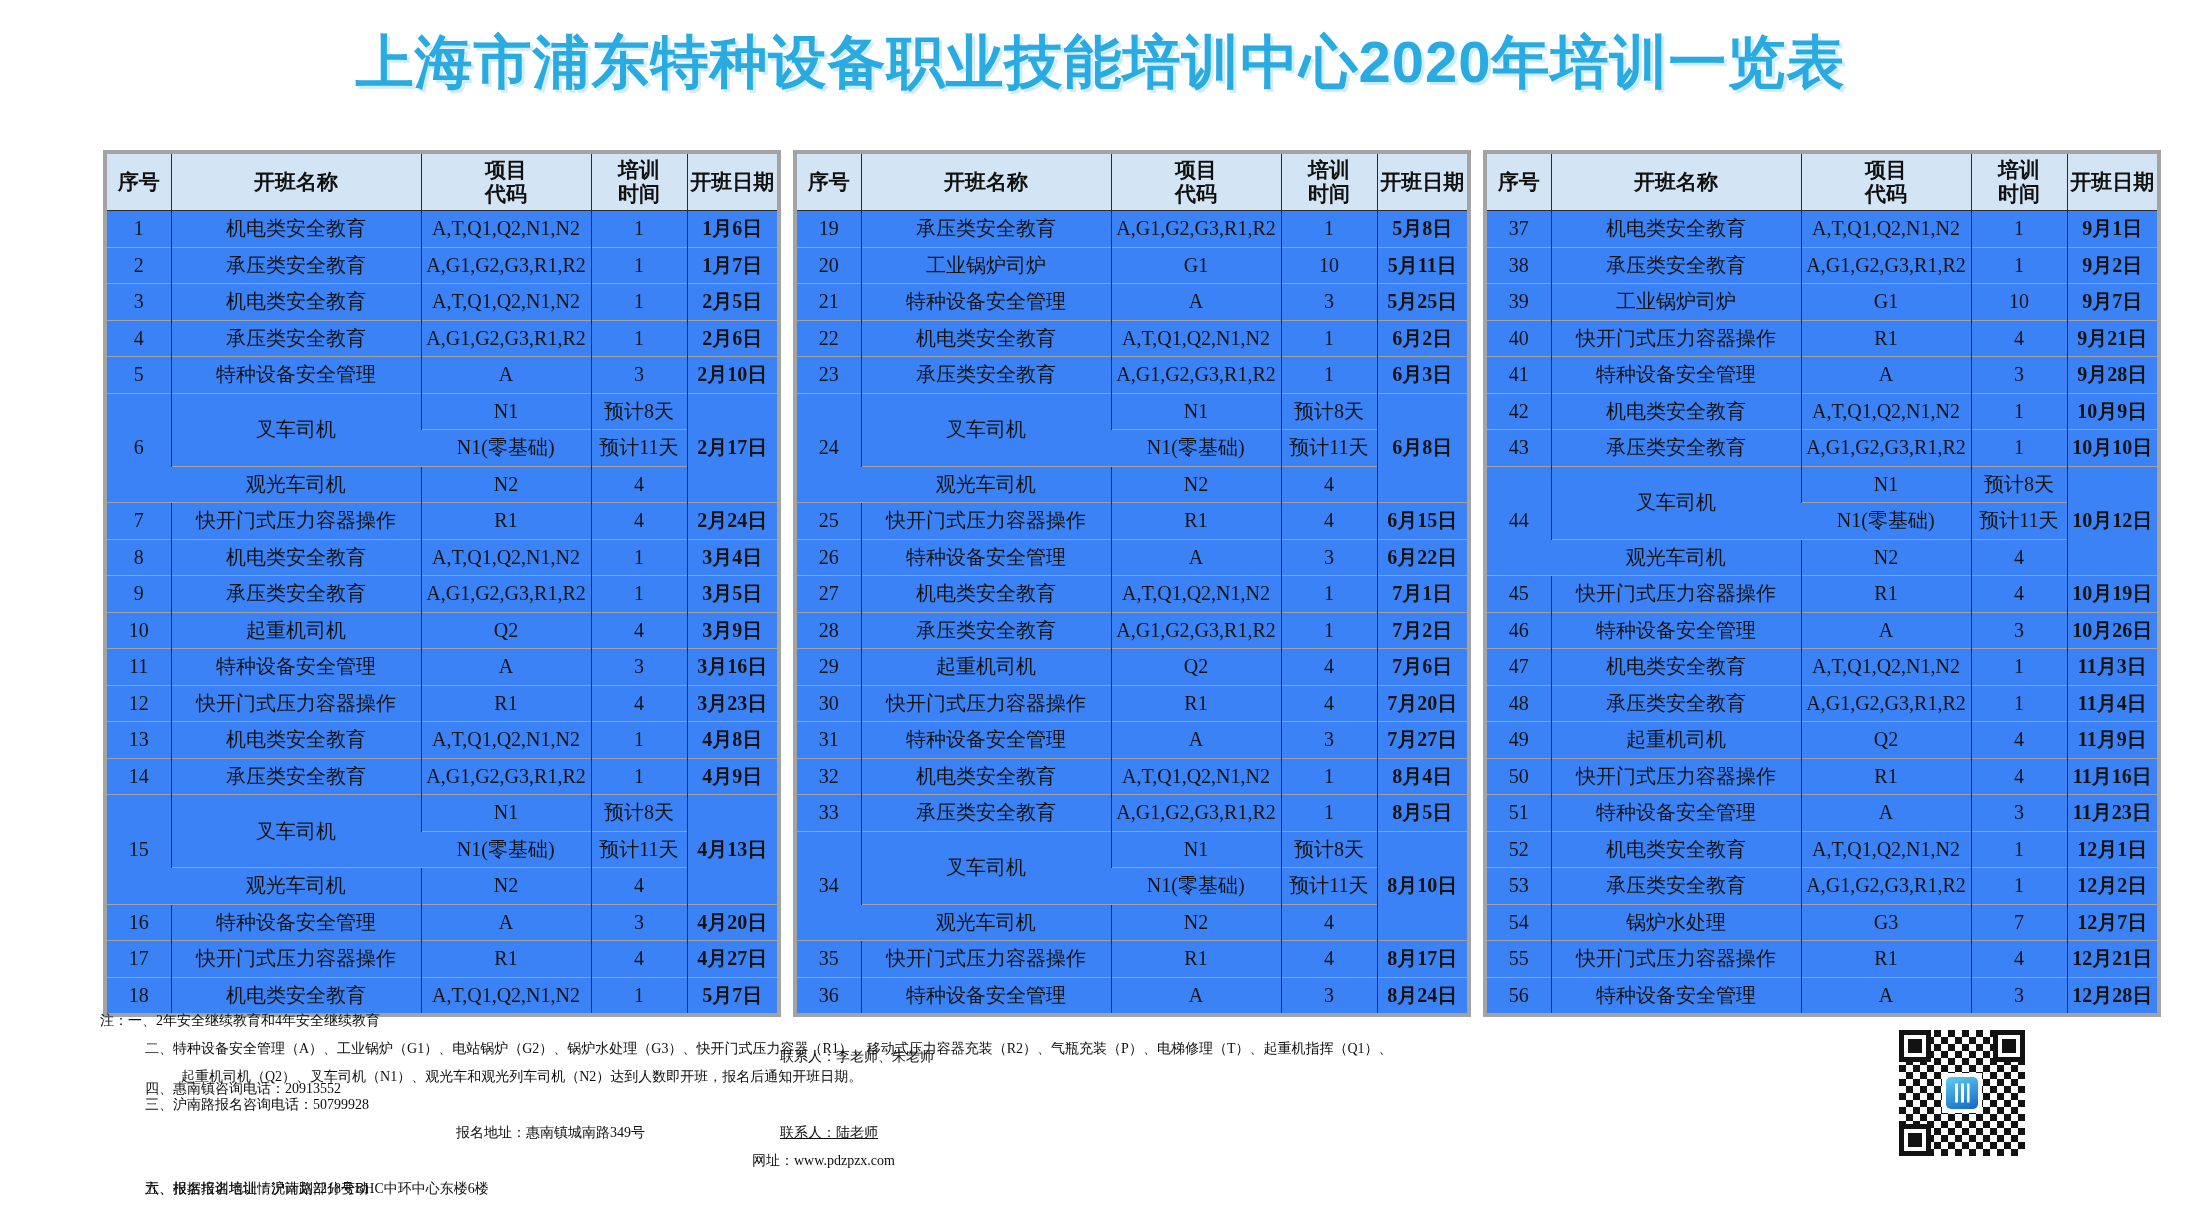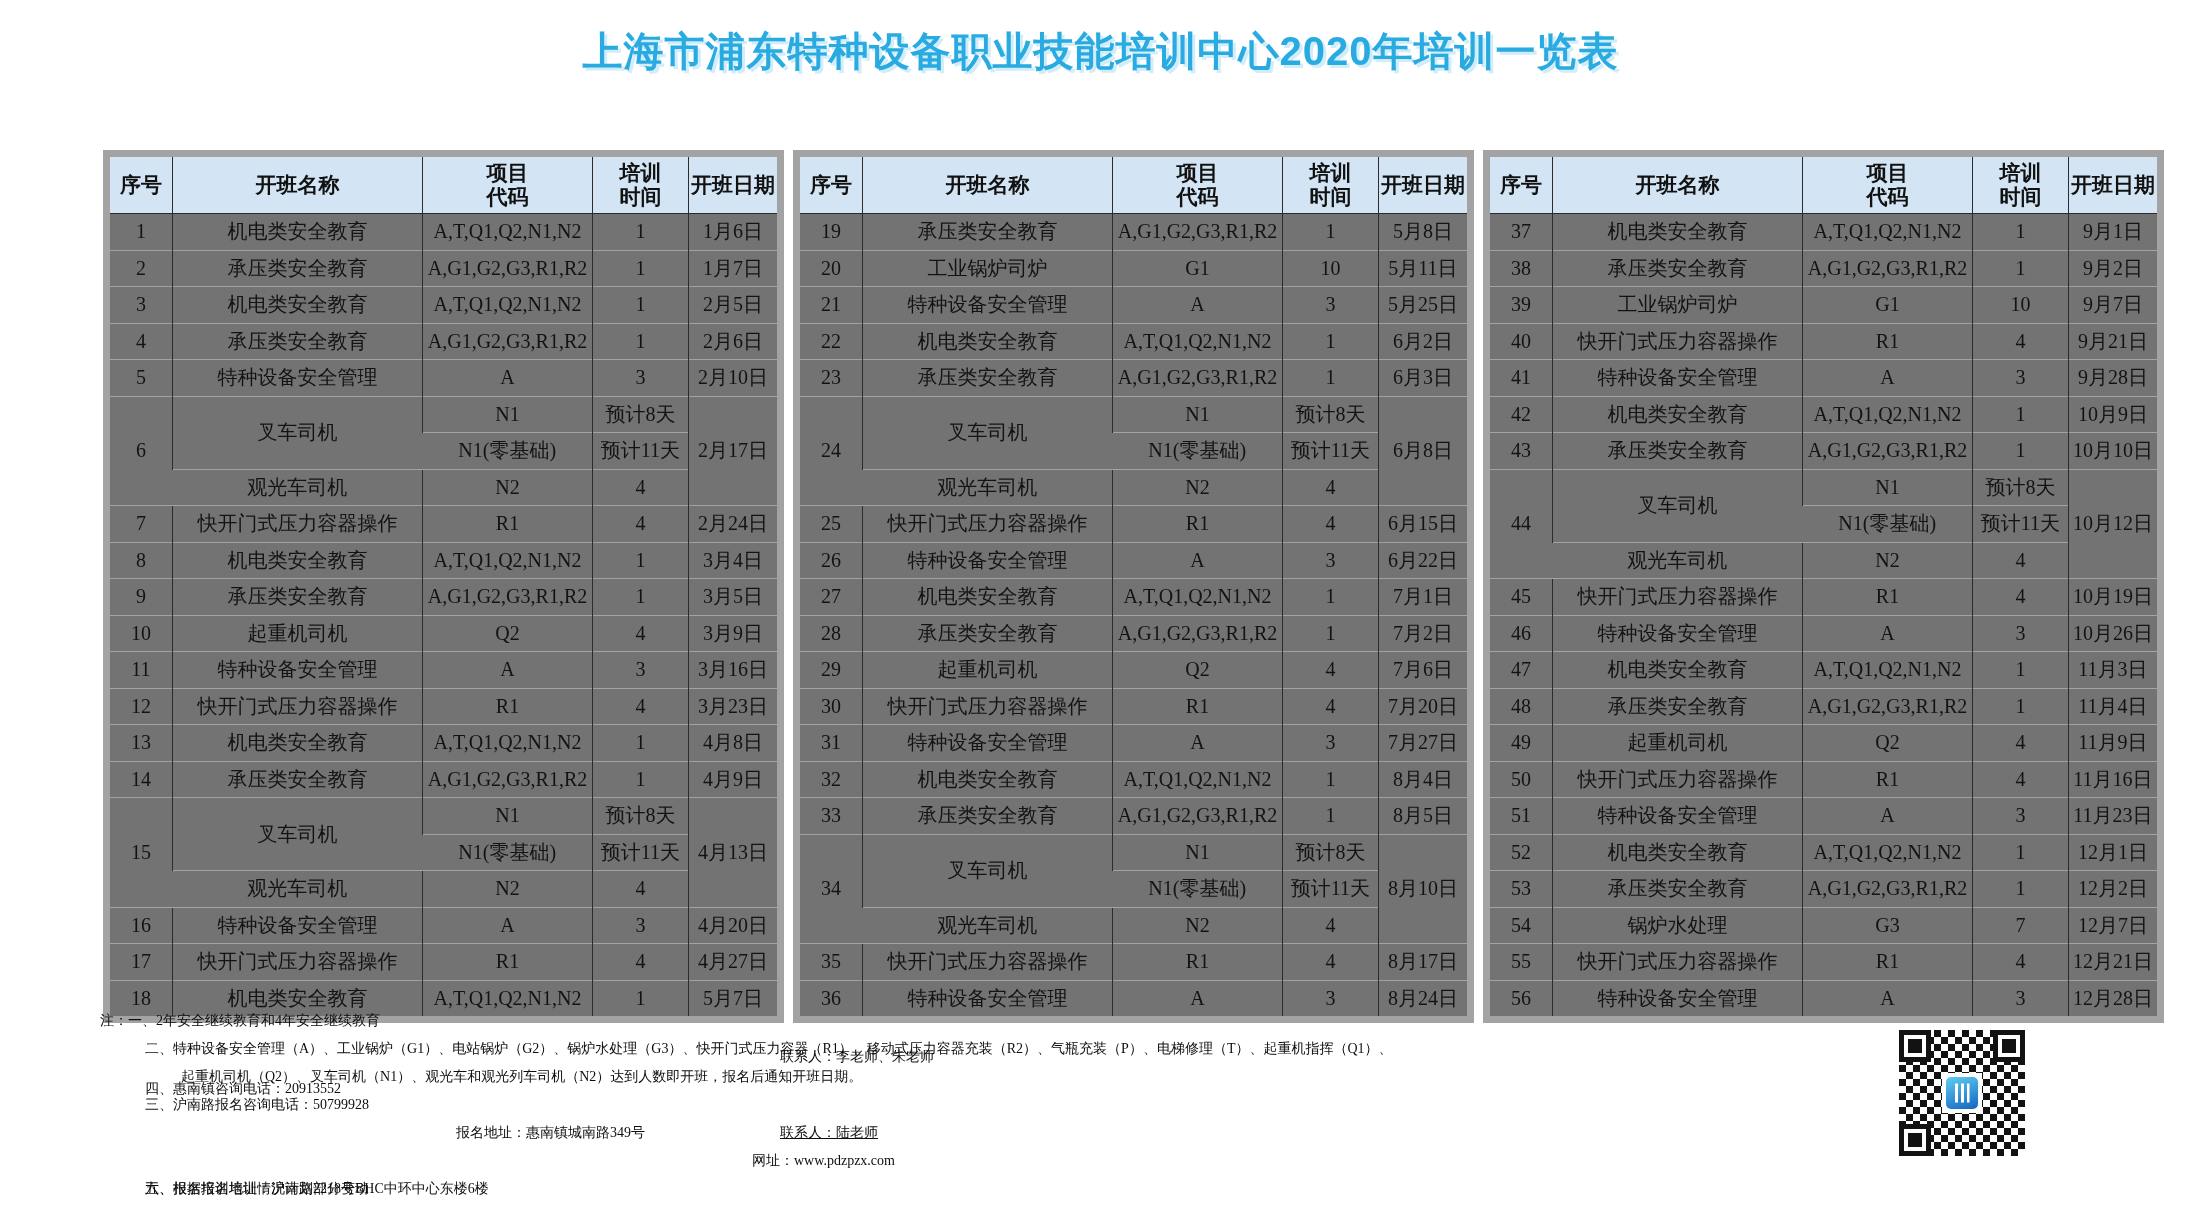--- a/index.html
+++ b/index.html
@@ -1,35 +1,35 @@
 <!DOCTYPE html>
 <html><head>
 <meta charset="utf-8">
 <style>
   html,body{margin:0;padding:0;background:#fff;}
   .page{position:relative;width:2201px;height:1229px;background:#ffffff;overflow:hidden;
         font-family:"Liberation Serif","DejaVu Serif",serif;color:#111;}
   .title{position:absolute;top:24px;left:0;width:100%;text-align:center;
          font-family:"Liberation Sans","DejaVu Sans",sans-serif;font-weight:700;
-         font-size:40px;color:#29abe2;letter-spacing:1px;
+         font-size:58px;color:#29abe2;letter-spacing:1px;
          text-shadow:3px 3px 0 rgba(41,171,226,0.22);white-space:nowrap;}
   .twrap{position:absolute;top:150px;}
   #t0{left:103px;} #t1{left:793px;} #t2{left:1483px;}
-  table.sched{border-collapse:collapse;table-layout:fixed;border:7px solid #a3a3a3;background:#737373;}
+  table.sched{border-collapse:collapse;table-layout:fixed;border:4px solid #a3a3a3;background:#3b82f6;}
   table.sched th{background:#d3e5f4;font-family:"Liberation Sans","DejaVu Sans",sans-serif;
        font-weight:700;font-size:21px;height:56px;white-space:pre-line;line-height:1.15;
        border-left:1.5px solid #2c2c2c;border-bottom:1.5px solid #2c2c2c;padding:0;text-align:center;color:#111;}
   table.sched td{height:35.5px;text-align:center;font-size:20px;padding:0;color:#131313;
        border-left:1.5px solid #2c2c2c;border-top:1px solid #a3a3a3;overflow:hidden;white-space:nowrap;}
   table.sched th:first-child, table.sched td:first-child{border-left:none;}
   table.sched tbody tr:first-child td{border-top:none;}
   td.c-name{text-align:left;padding-left:24px;font-size:21px;}
   td.c-code{font-size:19px;}
   td.c-time{font-size:20px;}
-  td.c-date{font-size:19px;}
+  td.c-date{font-size:19px;font-weight:bold;}
   .note{position:absolute;font-size:14px;white-space:nowrap;color:#0d0d0d;}
   .qr{position:absolute;left:1893px;top:1024px;width:138px;height:138px;background:#fff;}
   .qr-noise{position:absolute;left:6px;top:6px;right:6px;bottom:6px;
             background:repeating-conic-gradient(#121212 0% 25%, #ffffff 0% 50%);
             background-size:14px 14px;}
   .qr-finder{position:absolute;width:32px;height:32px;border:5px solid #121212;background:#fff;box-sizing:border-box;}
   .qr-finder::after{content:"";position:absolute;left:4px;top:4px;right:4px;bottom:4px;background:#121212;}
   .qr-tl{left:6px;top:6px;} .qr-tr{right:6px;top:6px;} .qr-bl{left:6px;bottom:6px;}
   .qr-logo{position:absolute;left:50%;top:50%;transform:translate(-50%,-50%);
            width:40px;height:40px;background:#fff;display:flex;align-items:center;justify-content:center;}

